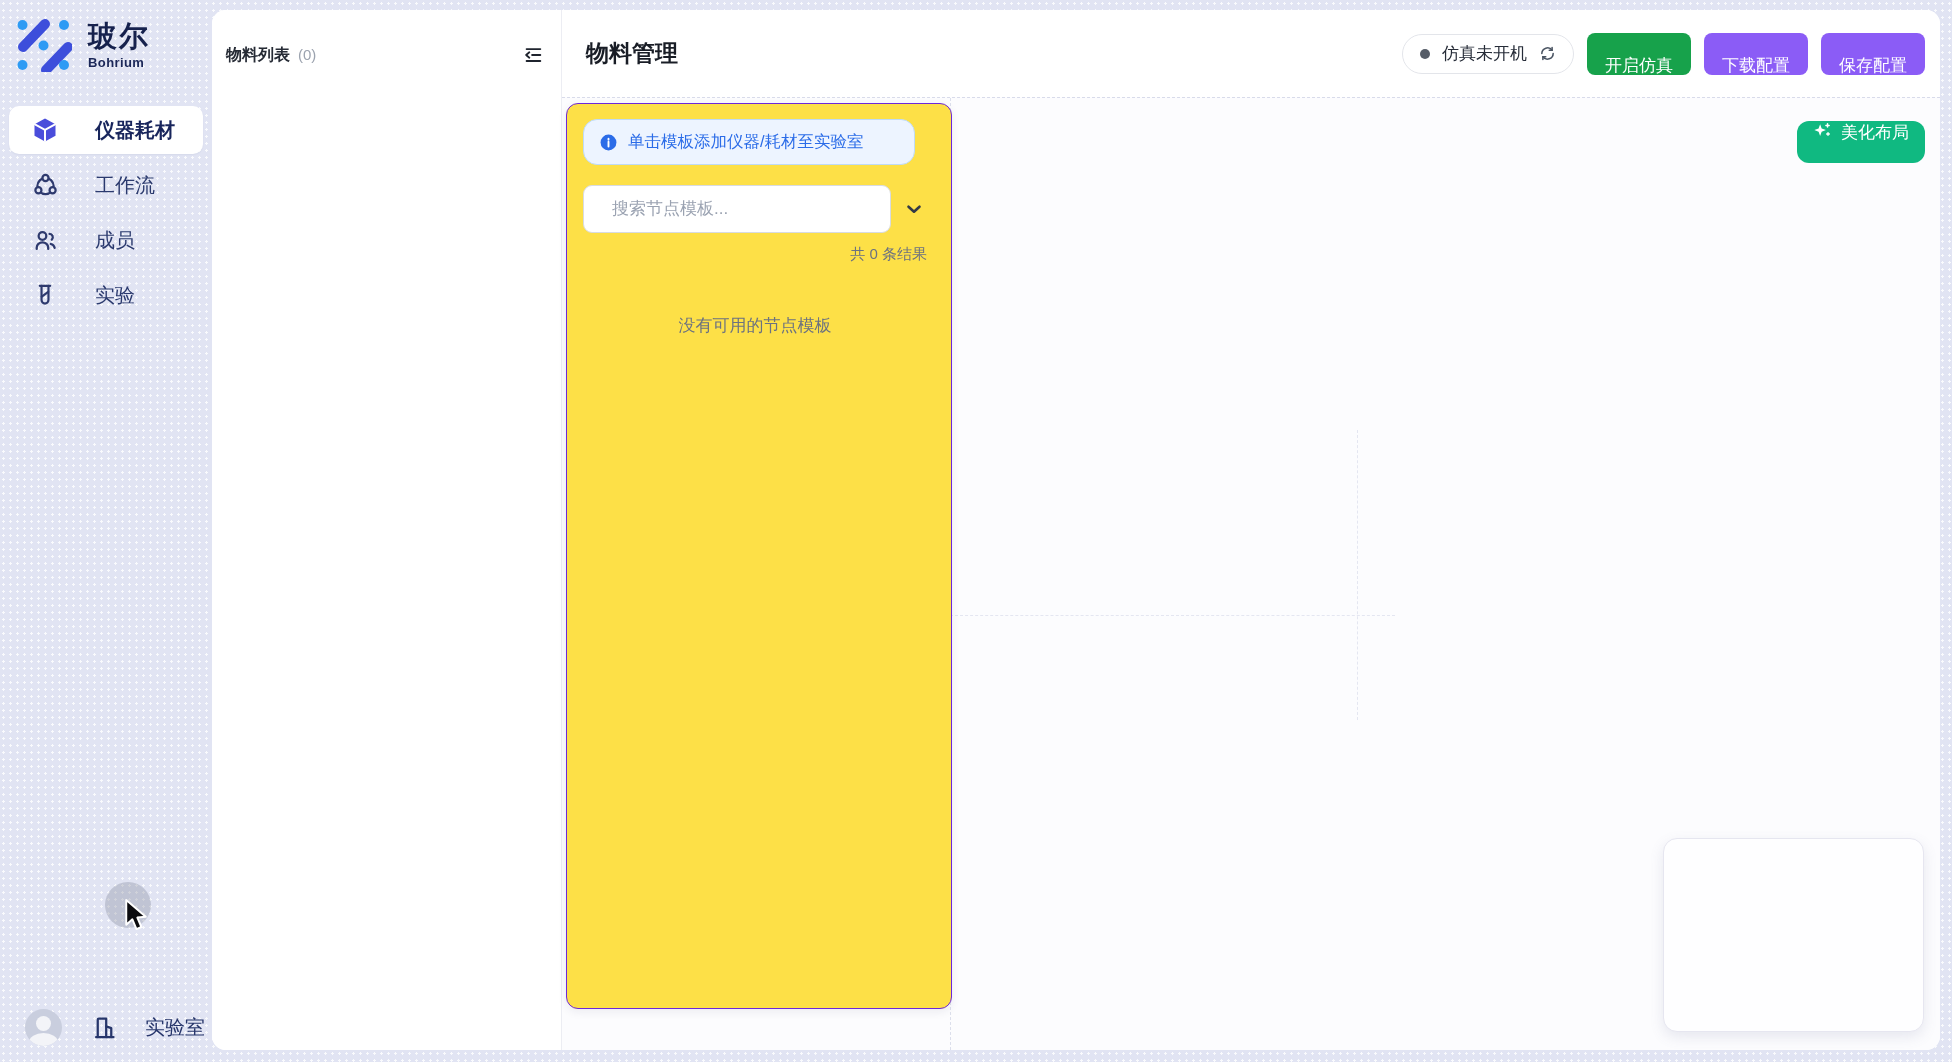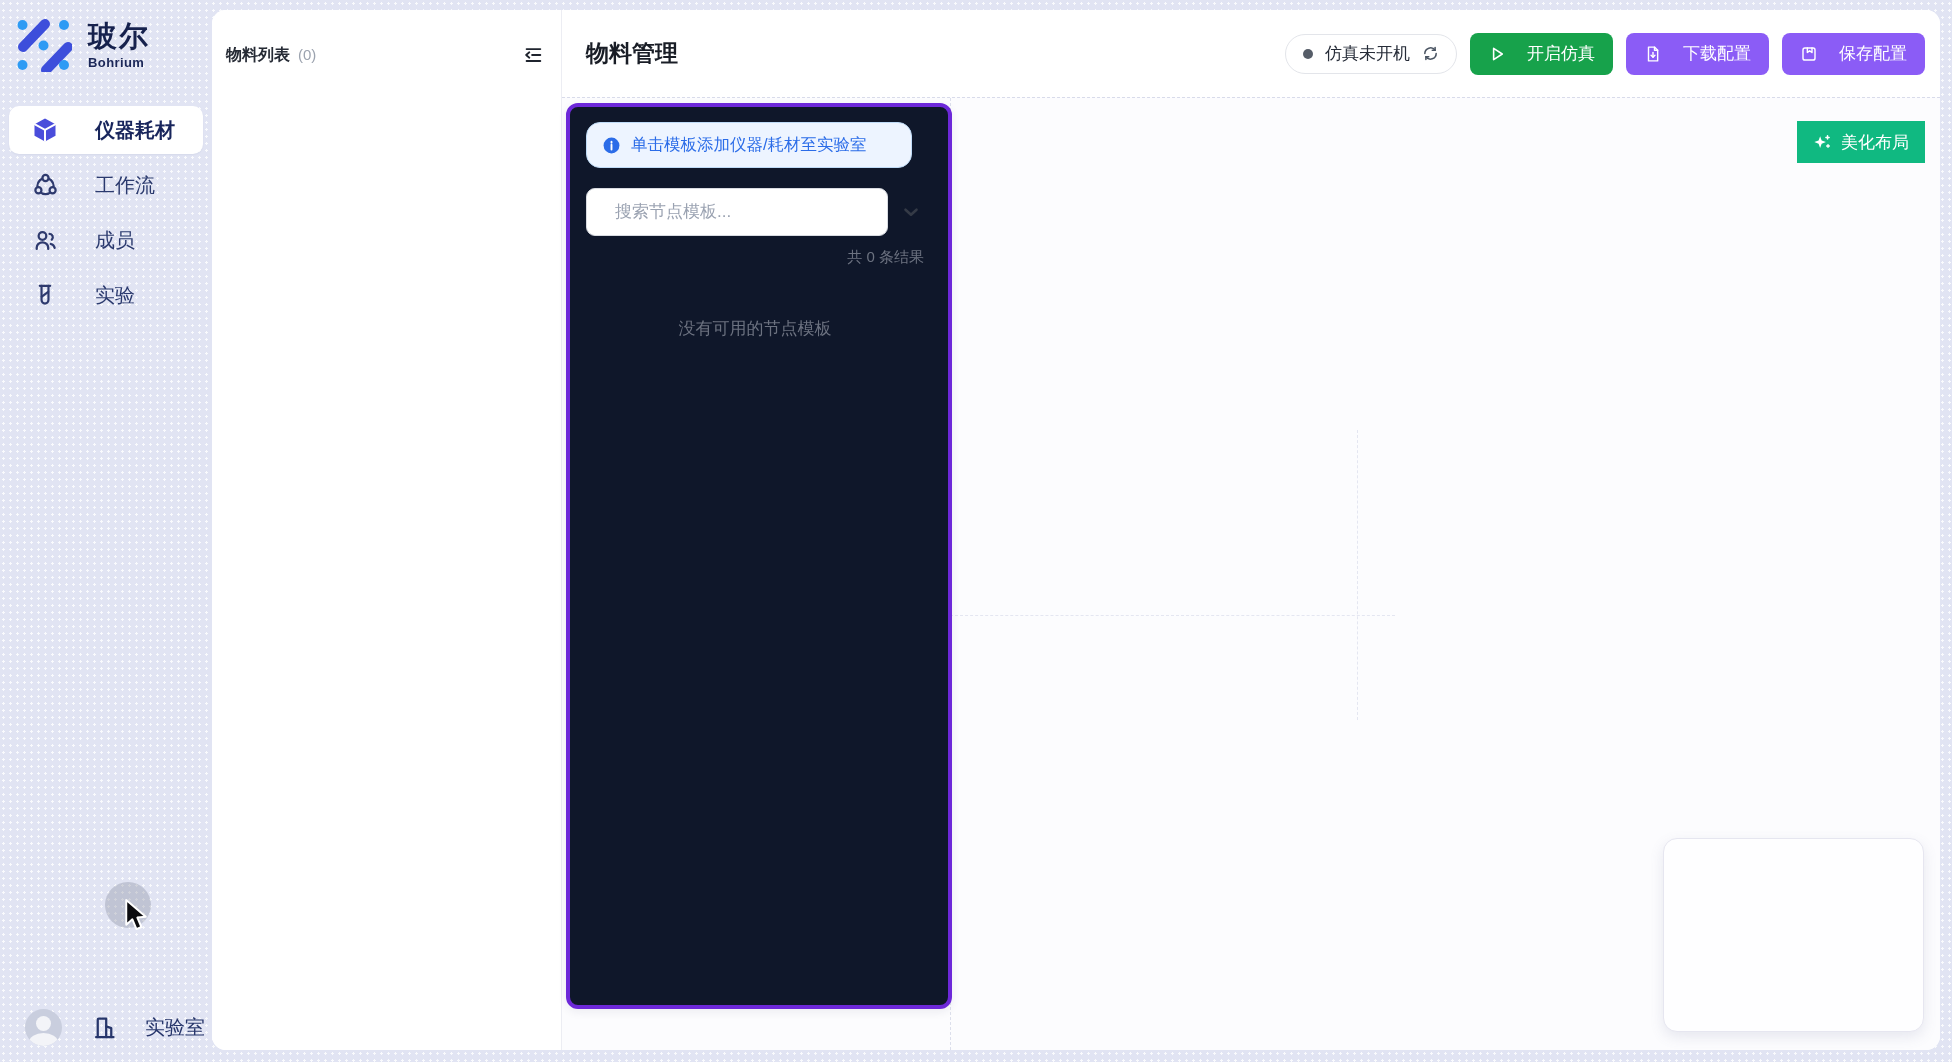--- a/index.html
+++ b/index.html
@@ -44,49 +44,49 @@
   
   .main-header{ position:absolute; left:350px; top:0; width:1378px; height:87px;
                 display:flex; align-items:center; padding:0 15px 0 24px; background:#fff;}
   .page-title{ font-size:23px; font-weight:700; color:#191d26; }
   .header-right{ margin-left:auto; display:flex; align-items:center; gap:13px; }
   .status-pill{ height:40px; border:1px solid #e3e5ea; border-radius:20px; background:#fff;
                 display:flex; align-items:center; gap:12px; padding:0 17px; cursor:pointer;}
   .status-dot{ width:10px; height:10px; border-radius:50%; background:#565d68; }
   .status-label{ font-size:17px; color:#262c38; font-weight:500; }
   .btn{ height:42px; border:none; border-radius:8px; display:flex; align-items:center; gap:21px;
-        padding:0 18px; color:#fff; font-size:17px; font-weight:500; cursor:pointer; font-family:Liberation Serif, serif;}
+        padding:0 18px; color:#fff; font-size:17px; font-weight:500; cursor:pointer; font-family:Liberation Serif, serif;flex-direction:column;}
   .btn-green{ background:#17a24b; }
   .btn-blue{ background:#8b5cf6; }
 
   
   .canvas{ position:absolute; left:350px; top:87px; width:1378px; height:953px;
            background:#fcfcfe; border-top:1px dashed #d8dbea; }
   .guide-v-panel{ position:absolute; left:388px; top:0; bottom:0; width:0; border-left:1px dashed #dcdfec; }
   .guide-h-mid{ position:absolute; left:388px; top:517px; width:445px; height:0; border-top:1px dashed #e4e6f1; }
   .guide-v-mid{ position:absolute; left:795px; top:332px; height:290px; width:0; border-left:1px dashed #e4e6f1; }
 
   
-  .tpl-panel{ position:absolute; left:4px; top:5px; width:386px; height:906px; background:#0f172a;
-              border:4px solid #6d28d9; border-radius:12px; box-shadow:0 3px 10px rgba(30,35,70,.07);
+  .tpl-panel{ position:absolute; left:4px; top:5px; width:386px; height:906px; background:#fde047;
+              border:1px solid #6d28d9; border-radius:12px; box-shadow:0 3px 10px rgba(30,35,70,.07);
               padding:15px 24px 0 16px; }
   .info-banner{ height:46px; border-radius:14px; background:#edf4ff; border:1px solid #bfdbf7;
                 display:flex; align-items:center; gap:10px; padding:0 15px; margin-right:12px;
                 color:#2b6ce8; font-size:16.5px; }
   .search-row{ margin-top:20px; display:flex; align-items:center; gap:10px; }
   .search-input{ flex:1; height:48px; border:1px solid #d8dbe1; border-radius:9px; padding:0 28px;
                  font-size:17px; color:#374151; outline:none; font-family:inherit; background:#fff;}
   .search-input::placeholder{ color:#9aa2b1; }
   .chev-btn{ width:26px; height:26px; display:flex; align-items:center; justify-content:center; cursor:pointer;}
   .results-line{ margin-top:12px; text-align:right; font-size:15px; color:#6c7280; }
   .empty-line{ margin-top:50px; text-align:center; font-size:17px; color:#6c7280; }
 
-  .beautify-btn{ position:absolute; right:15px; top:23px; height:42px; border:none; border-radius:0;
+  .beautify-btn{ position:absolute; right:15px; top:23px; height:42px; border:none; border-radius:12px;
                  background:#10b981; color:#fff; font-size:17px; font-weight:500; display:flex;
-                 align-items:center; gap:9px; padding:0 16px; cursor:pointer; font-family:inherit;}
+                 gap:9px; padding:0 16px; cursor:pointer; font-family:inherit;}
   .minimap{ position:absolute; right:16px; bottom:18px; width:261px; height:194px; background:#fefeff;
             border:1px solid #e6e6f0; border-radius:14px; box-shadow:0 5px 14px rgba(100,105,150,.14); cursor:pointer;}
 
   
   .click-circle{ position:absolute; left:105px; top:882px; width:46px; height:46px; border-radius:50%;
                  background:rgba(125,130,148,.33); }
   .cursor{ position:absolute; left:124px; top:898px; }
 </style>
 </head>
 <body>

